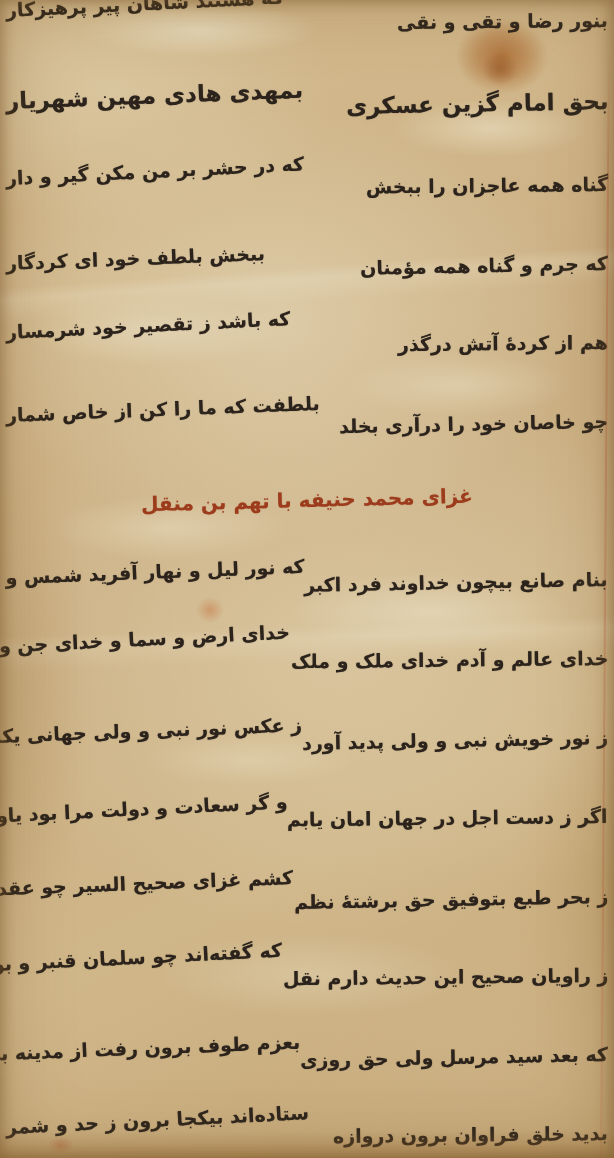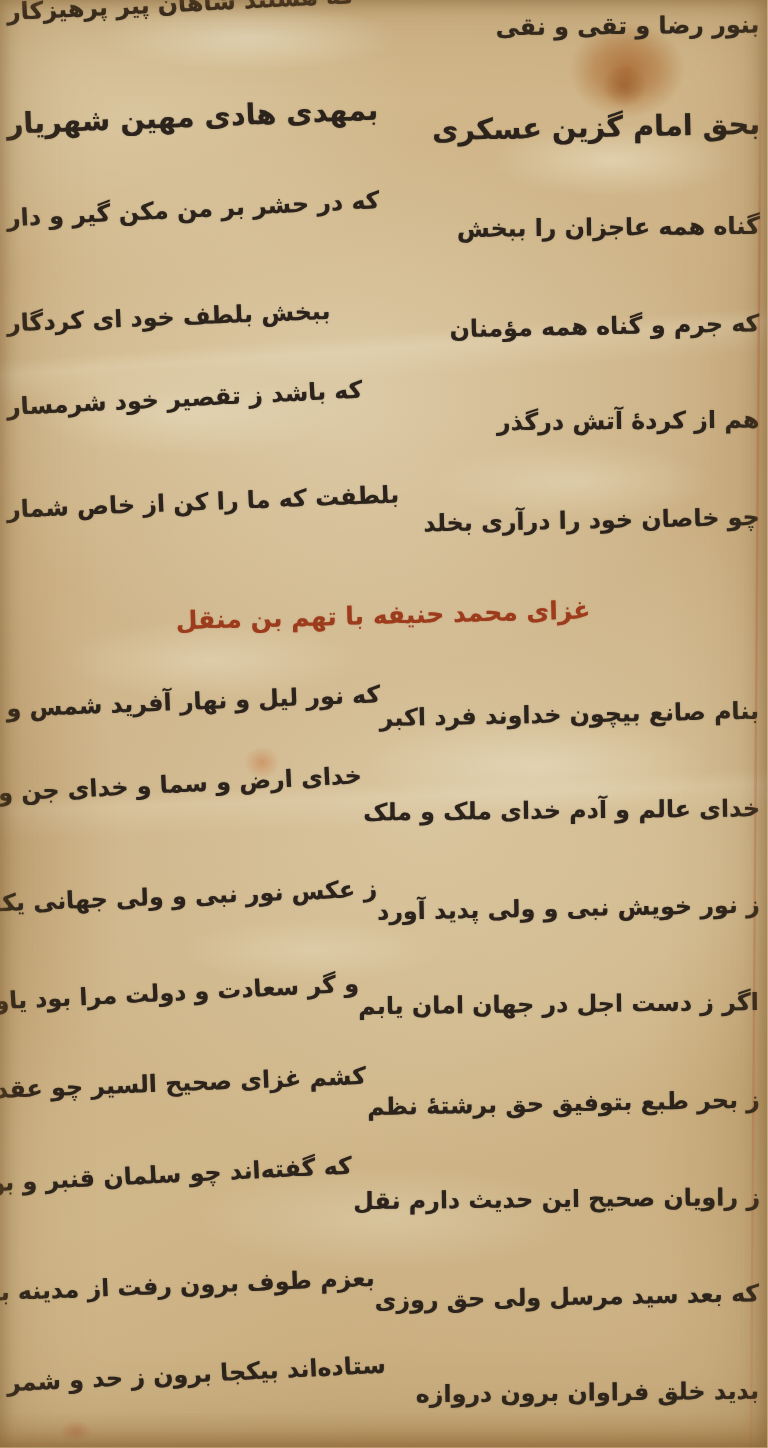--- a/index.html
+++ b/index.html
@@ -92,21 +92,21 @@
     box-shadow:
       inset 0 0 70px rgba(128,93,44,0.38),
       inset 0 0 16px rgba(115,80,36,0.28),
       inset -6px 0 14px rgba(120,85,40,0.25),
       inset 4px 0 12px rgba(120,85,40,0.22);
   }
 
   
   .text-block {
     position: absolute; inset: 0;
-    padding: 8px 6px 32px 6px;
+    padding: 8px 6px 12px 6px;
     display: flex; flex-direction: column; justify-content: space-between;
     direction: rtl;
   }
 
   .couplet {
     display: flex; justify-content: space-between; align-items: flex-start;
     direction: rtl;
   }
 
   .hemistich {

